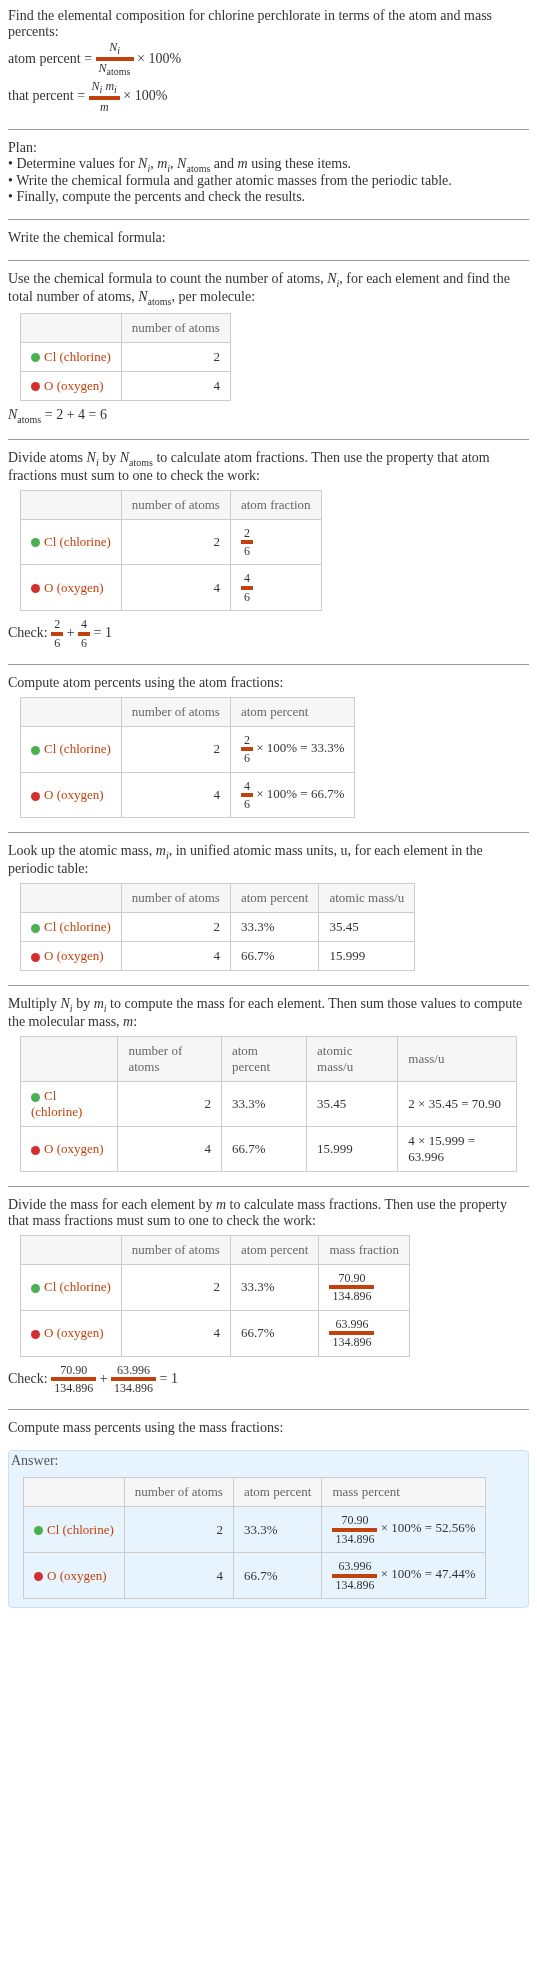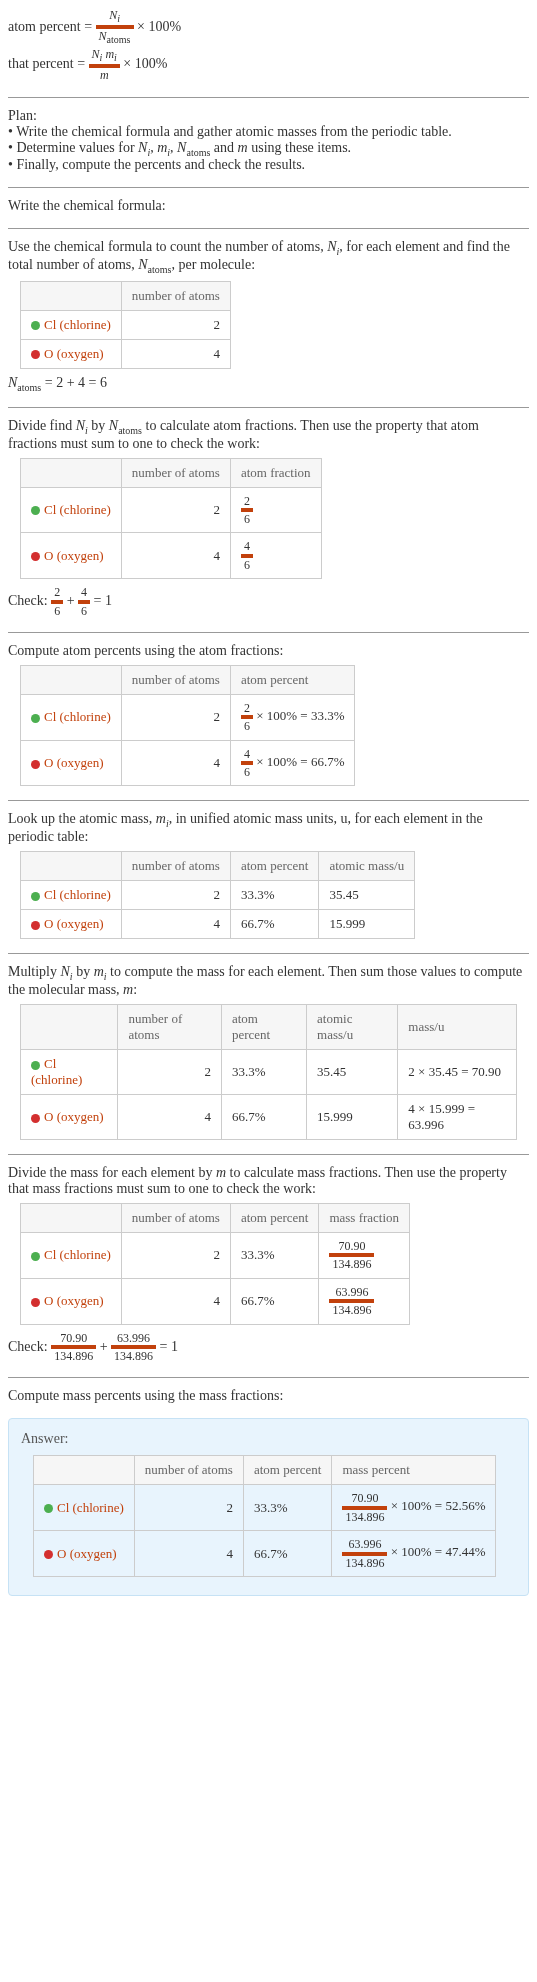--- a/index.html
+++ b/index.html
@@ -69,32 +69,33 @@
     margin-right: 4px;
     vertical-align: middle;
   }
   .dot-cl { background: #4caf50; }
   .dot-o { background: #d32f2f; }
   .el-label { color: #c2410c; }
   .answer {
     background: #e8f4fd;
     border: 1px solid #c6e2f5;
     border-radius: 4px;
-    padding: 12px;
+    padding: 2px;
   }
   .answer-title {
     color: #555;
     margin-bottom: 8px;
   }
   .italic { font-style: italic; }
 </style>
 </head>
 <body>
 
 <div class="section">
+  <div>Find the elemental composition for chlorine perchlorate in terms of the atom and mass percents:</div>
   <div class="formula">
     <span>atom percent = </span>
     <span class="frac">
       <span class="num"><span class="italic">N<sub>i</sub></span></span>
       <span class="den"><span class="italic">N</span><sub>atoms</sub></span>
     </span>
     <span> × 100%</span>
   </div>
   <div class="formula">
     <span>that percent = </span>
@@ -102,24 +103,24 @@
       <span class="num"><span class="italic">N<sub>i</sub> m<sub>i</sub></span></span>
       <span class="den"><span class="italic">m</span></span>
     </span>
     <span> × 100%</span>
   </div>
 </div>
 <hr>
 
 <div class="section">
   <div>Plan:</div>
+  <div>
+    <span>• Determine values for </span><span class="italic">N<sub>i</sub></span>, <span class="italic">m<sub>i</sub></span>, <span class="italic">N</span><sub>atoms</sub> and <span class="italic">m</span><span> using these items.</span>
+  </div>
   <div>• Write the chemical formula and gather atomic masses from the periodic table.</div>
-  <div>
-    <span>• Determine values for </span><span class="italic">N<sub>i</sub></span>, <span class="italic">m<sub>i</sub></span>, <span class="italic">N</span><sub>atoms</sub> and <span class="italic">m</span><span> using these items.</span>
-  </div>
   <div>• Finally, compute the percents and check the results.</div>
 </div>
 <hr>
 
 <div class="section">
   <div>Write the chemical formula:</div>
 </div>
 <hr>
 
 <div class="section">
@@ -141,21 +142,21 @@
       <td class="right">4</td>
     </tr>
   </tbody>
     </table>
   <div><span class="italic">N</span><sub>atoms</sub> = 2 + 4 = 6</div>
 </div>
 <hr>
 
 <div class="section">
   <div>
-    <span>Divide find </span><span class="italic">N<sub>i</sub></span><span> by </span><span class="italic">N</span><sub>atoms</sub><span> to calculate atom fractions. Then use the property that atom fractions must sum to one to check the work:</span>
+    <span>Divide atoms </span><span class="italic">N<sub>i</sub></span><span> by </span><span class="italic">N</span><sub>atoms</sub><span> to calculate atom fractions. Then use the property that atom fractions must sum to one to check the work:</span>
   </div>
   <table>
     <tbody>
         <tr>
       <th></th>
       <th>number of atoms</th>
       <th>atom fraction</th>
     </tr>
     <tr>
       <td><span class="dot dot-cl"></span><span class="el-label">Cl (chlorine)</span></td>

